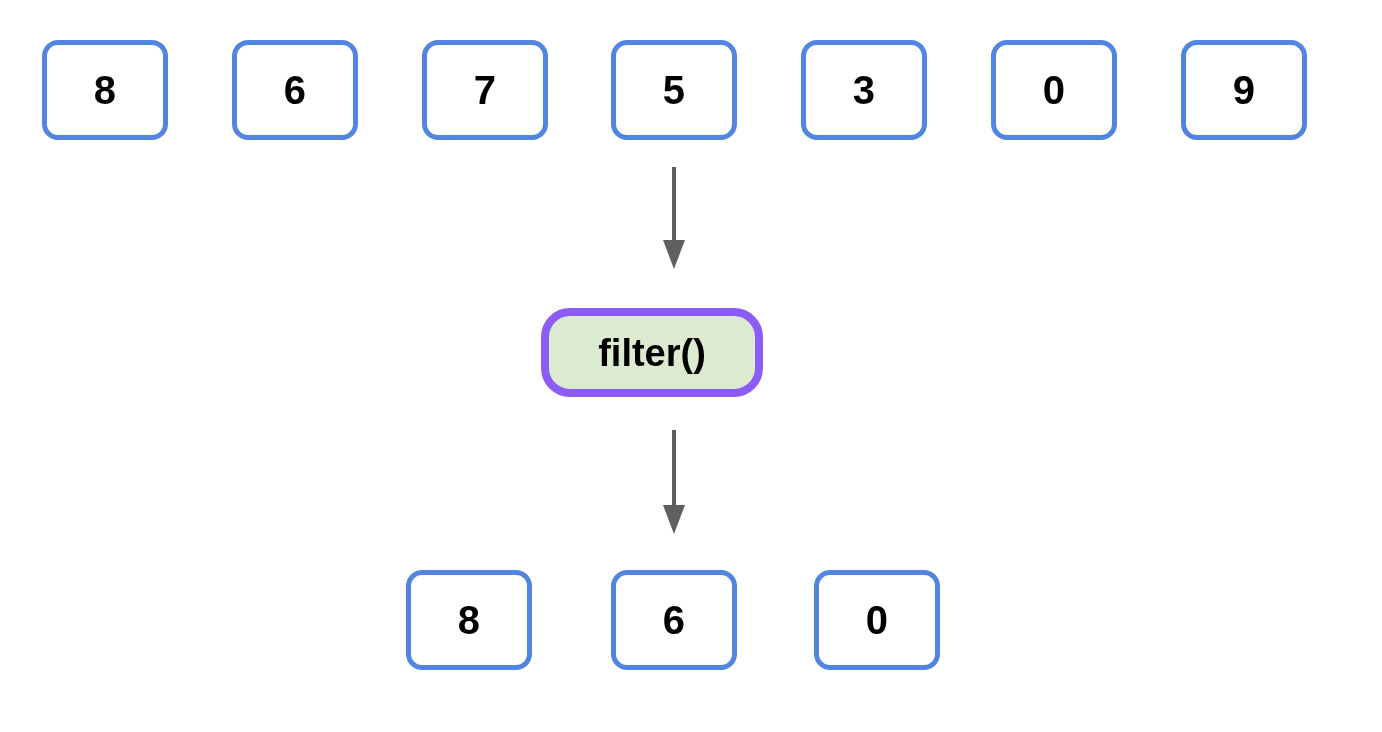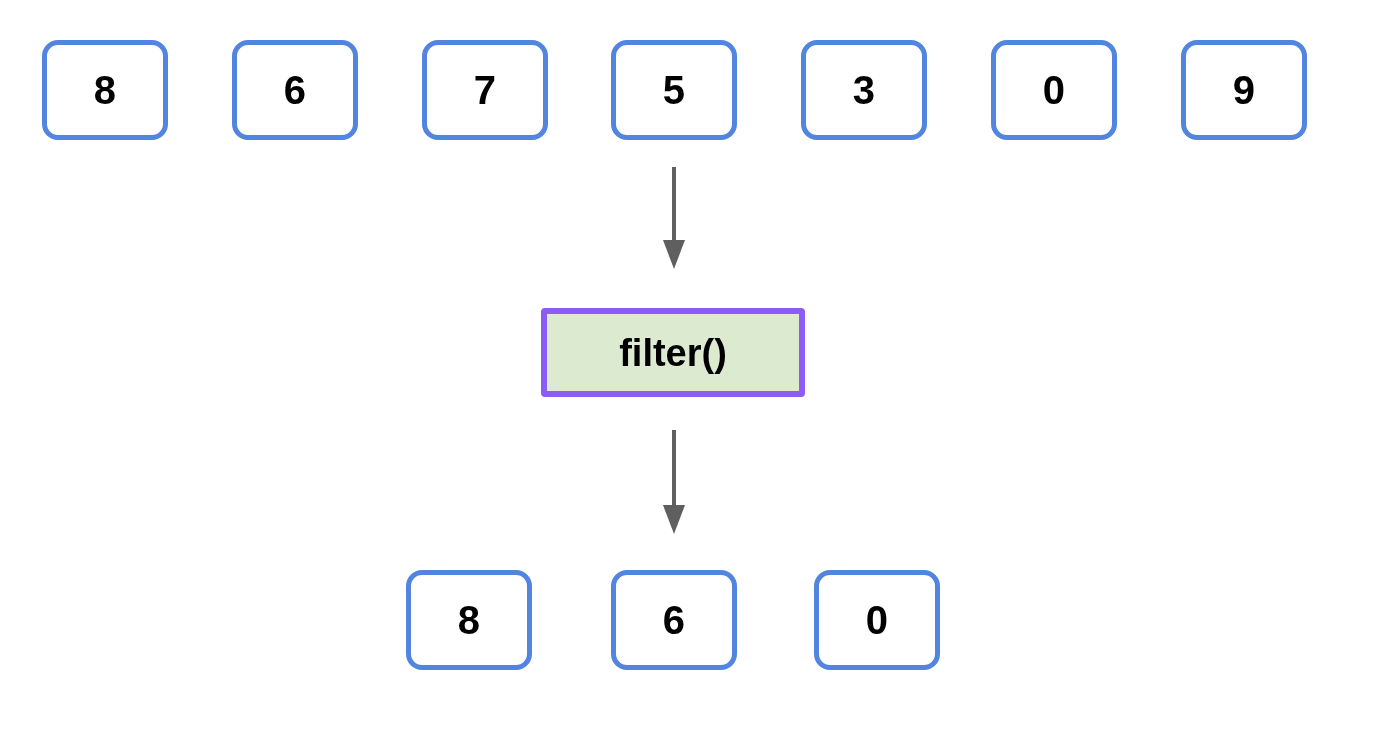--- a/index.html
+++ b/index.html
@@ -48,25 +48,25 @@
 
   .row-input  { top: 40px; }
   .row-output { top: 570px; }
 
   
   .op-node {
     position: absolute;
     box-sizing: border-box;
     left: 541px;
     top: 308px;
-    width: 264px;
+    width: 222px;
     height: 89px;
     background: #dcebd0;
-    border: 6px solid #8b5cf6;
-    border-radius: 4px;
+    border: 8px solid #8b5cf6;
+    border-radius: 29px;
     display: flex;
     align-items: center;
     justify-content: center;
   }
   .op-node .op-label {
     font-size: 38px;
     font-weight: bold;
     color: #000000;
     line-height: 1;
     user-select: none;

